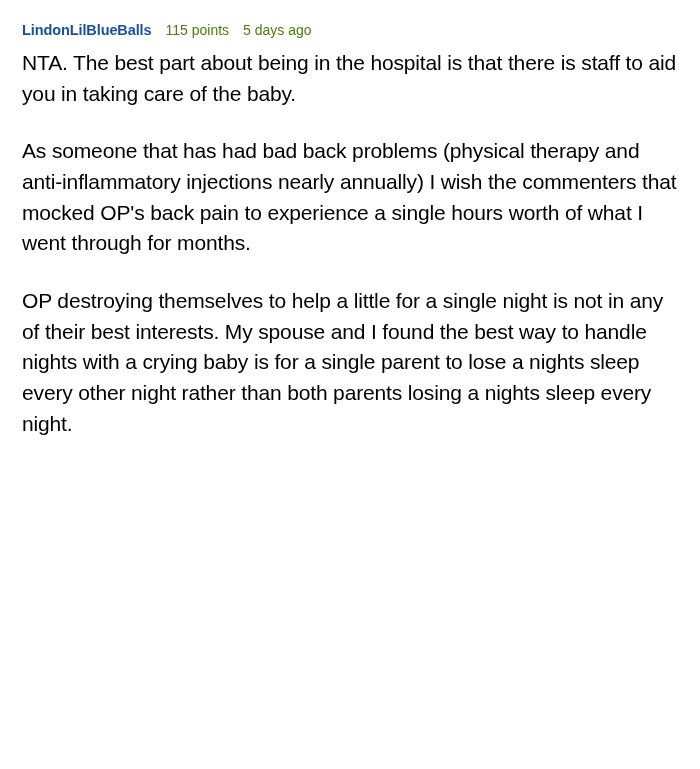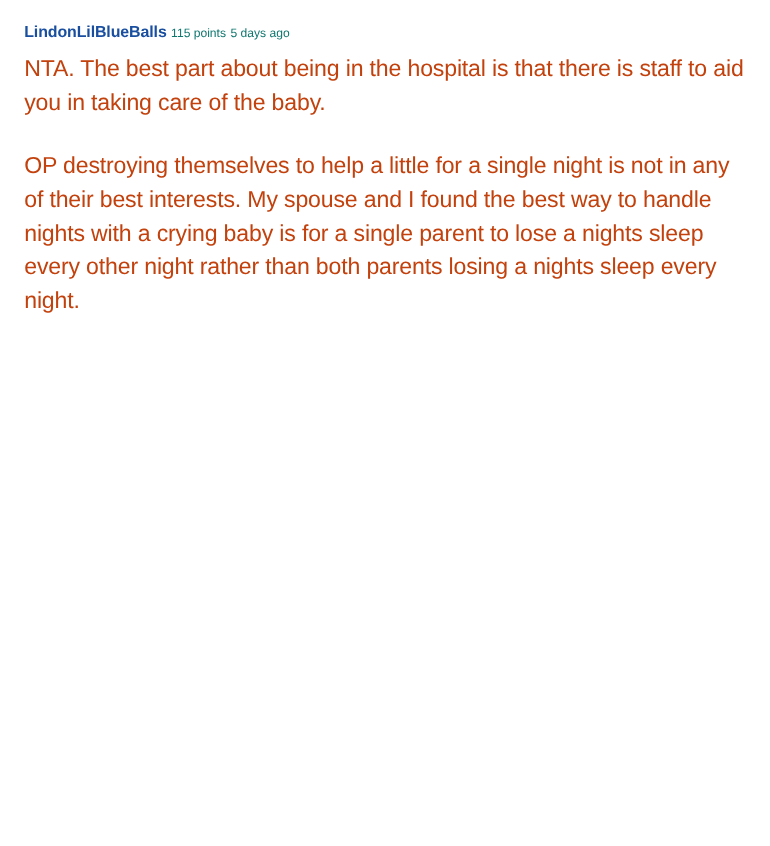--- a/index.html
+++ b/index.html
@@ -15,53 +15,54 @@
     overflow: hidden;
   }
   .comment {
     padding: 22px 22px 0 22px;
     box-sizing: border-box;
     width: 700px;
   }
   .meta {
     display: flex;
     align-items: baseline;
-    gap: 4px;
+    gap: 14px;
     margin-bottom: 10px;
     white-space: nowrap;
   }
   .author {
     font-size: 14.5px;
     font-weight: bold;
     color: #1a4fa0;
     letter-spacing: -0.1px;
   }
   .points, .age {
-    font-size: 11px;
-    color: #0f766e;
+    font-size: 14px;
+    color: #4d7c0f;
   }
   .body {
     font-size: 21px;
     line-height: 1.46;
-    color: #c2410c;
+    color: #000000;
     letter-spacing: -0.15px;
   }
   .body p {
     margin: 0 0 27px 0;
   }
   .body p:last-child {
     margin-bottom: 0;
   }
 </style>
 </head>
 <body>
 
 <div class="comment">
   <div class="meta">
     <span class="author">LindonLilBlueBalls</span>
     <span class="points">115 points</span>
     <span class="age">5 days ago</span>
   </div>
   <div class="body">
     <p>NTA. The best part about being in the hospital is that there is staff to aid you in taking care of the baby.</p>
+    <p>As someone that has had bad back problems (physical therapy and anti-inflammatory injections nearly annually) I wish the commenters that mocked OP's back pain to experience a single hours worth of what I went through for months.</p>
     <p>OP destroying themselves to help a little for a single night is not in any of their best interests. My spouse and I found the best way to handle nights with a crying baby is for a single parent to lose a nights sleep every other night rather than both parents losing a nights sleep every night.</p>
   </div>
 </div>
 
 </body></html>

